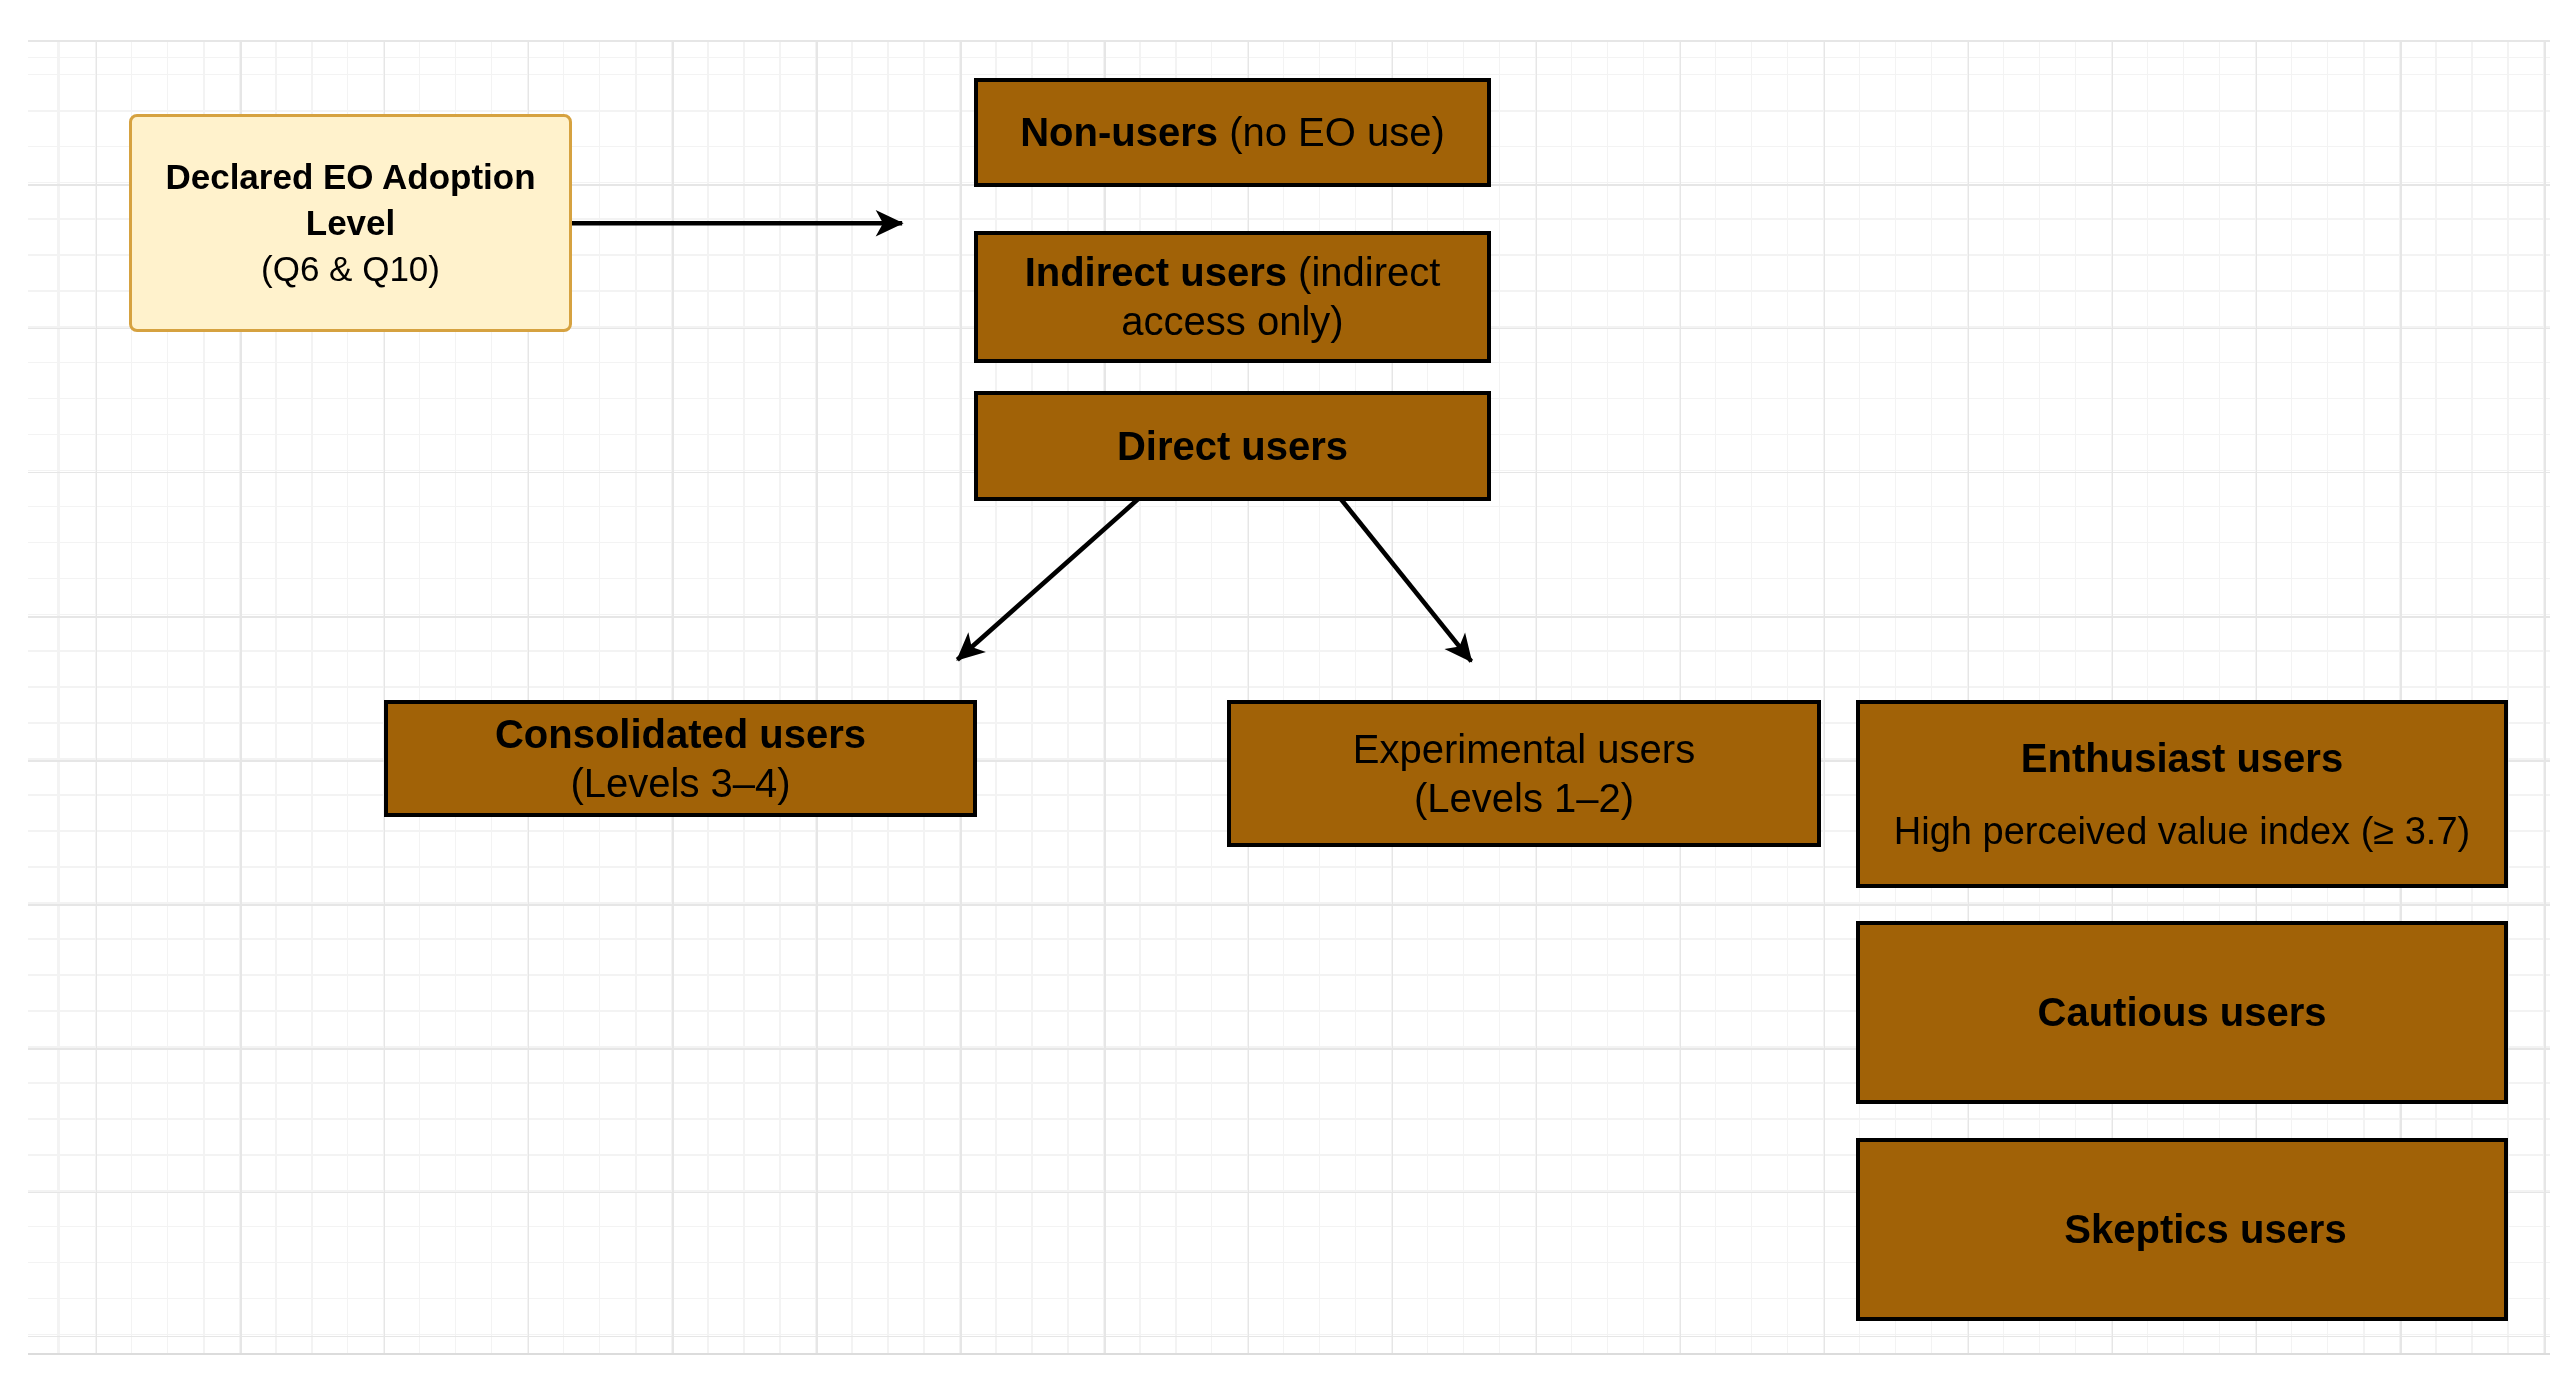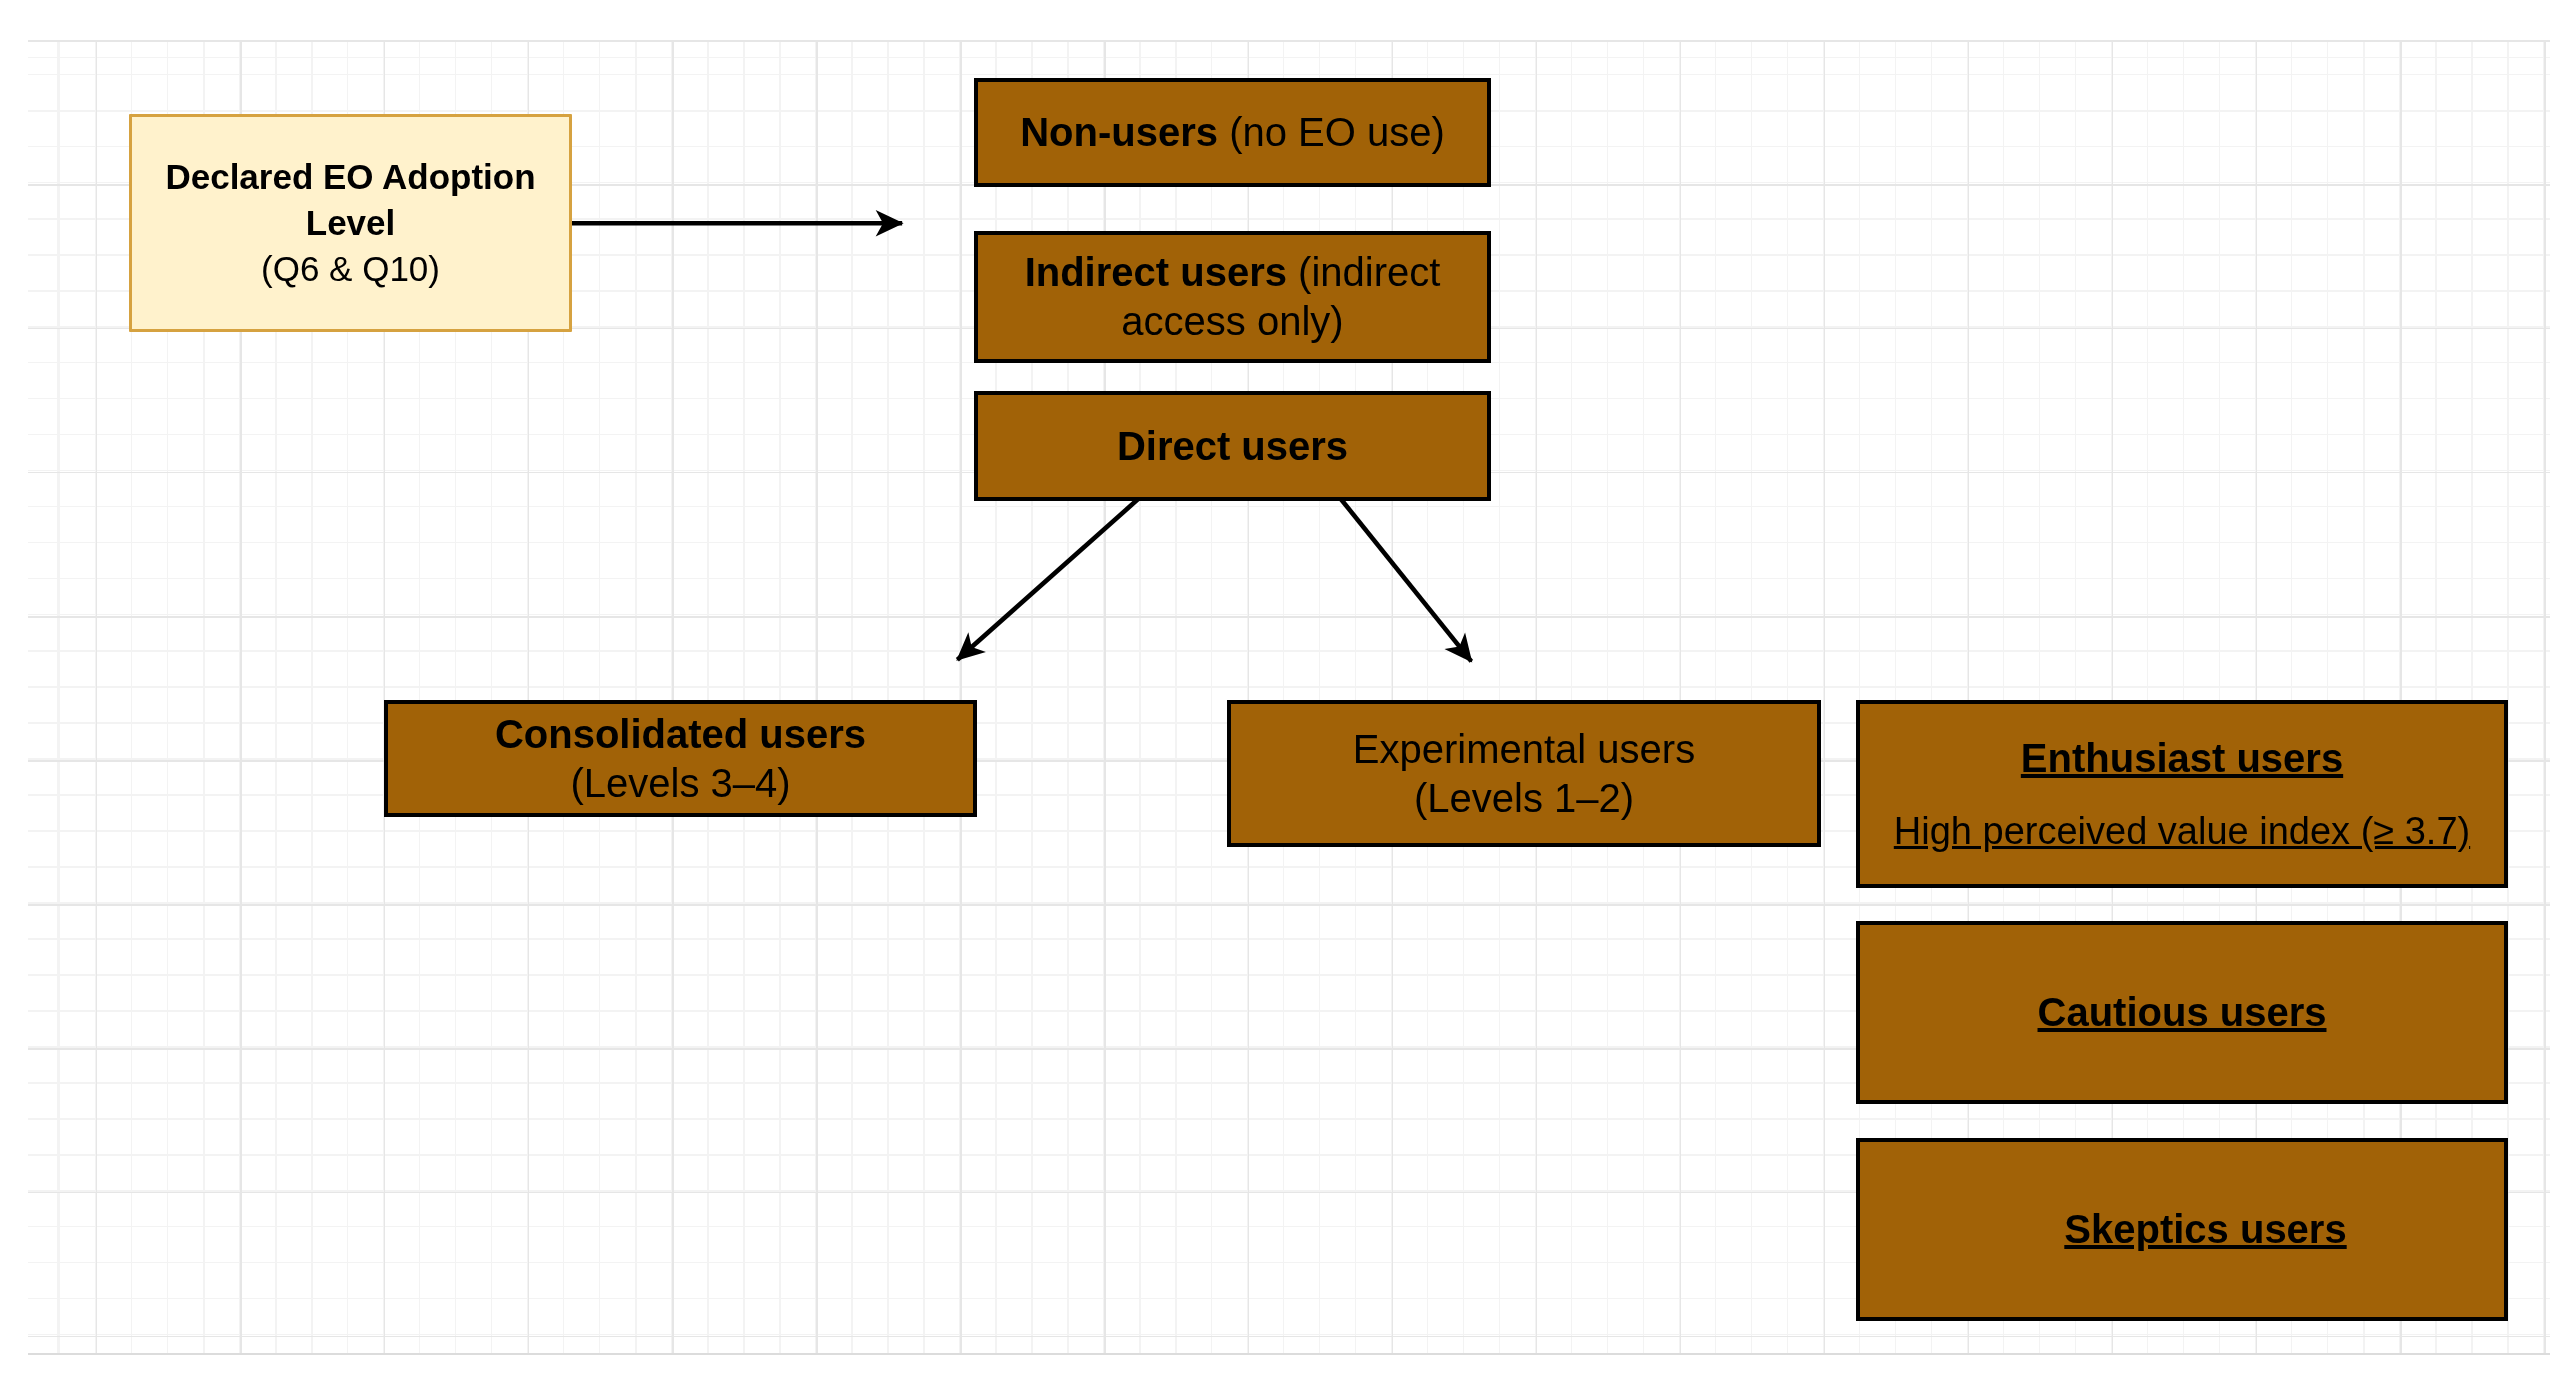--- a/index.html
+++ b/index.html
@@ -41,32 +41,32 @@
     align-items: center;
     justify-content: center;
     text-align: center;
     line-height: 1.22;
   }
   .node .lbl { font-size: 40px; font-weight: 400; padding: 0 10.7px; }
   .node .lbl .b { font-weight: 700; }
   .node .title { font-size: 40px; font-weight: 700; }
   .node .title.regular { font-weight: 400; }
   .node .subtitle { font-size: 40px; font-weight: 400; }
-  .node.segment { gap: 25px; text-decoration: underline; }
+  .node.segment { gap: 25px; }
   .node.segment .subtitle { font-size: 38px; }
   #source-node {
     position: absolute;
     box-sizing: border-box;
     left: 129px;
     top: 114px;
     width: 443px;
     height: 218px;
     background: #FFF2CC;
     border: 3.8px solid #D6A240;
-    border-radius: 1px;
+    border-radius: 8px;
     display: flex;
     flex-direction: column;
     align-items: center;
     justify-content: center;
     text-align: center;
     line-height: 1.32;
     padding: 0 31px;
   }
   #source-node .title { font-size: 35px; font-weight: 700; }
   #source-node .subtitle { font-size: 35px; font-weight: 400; }

